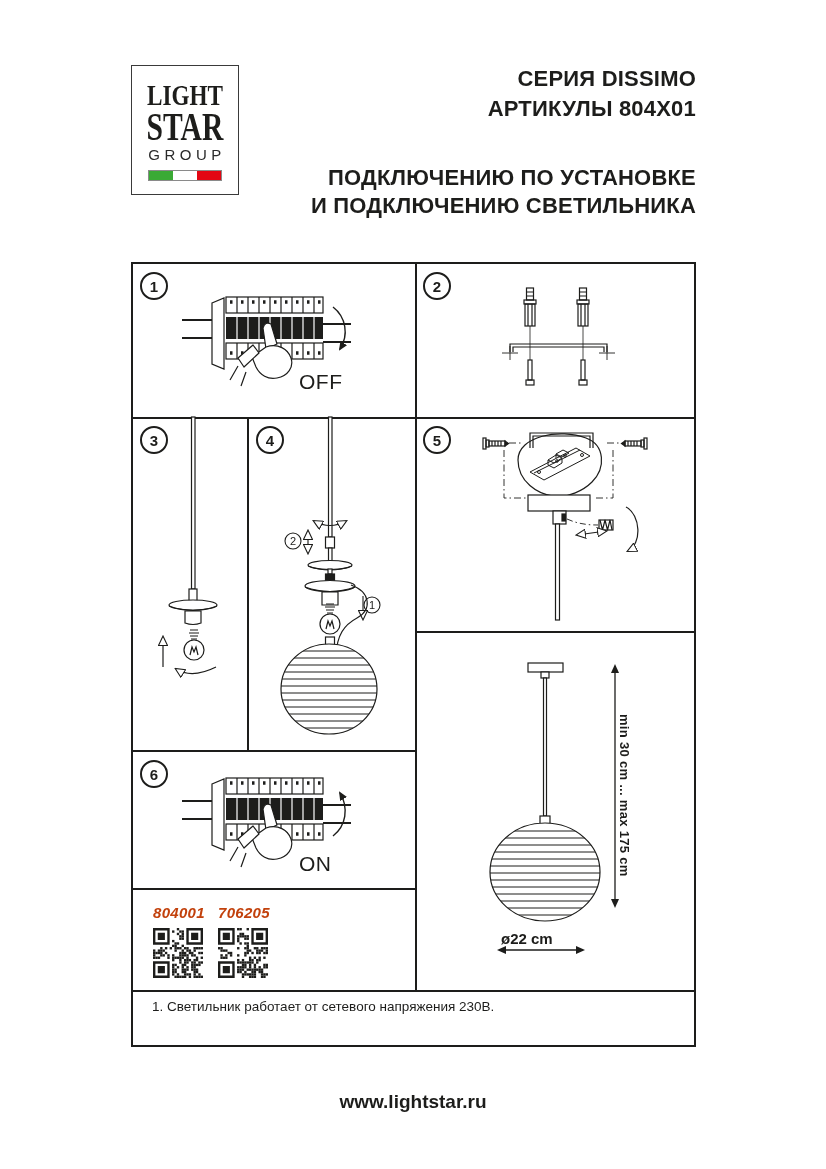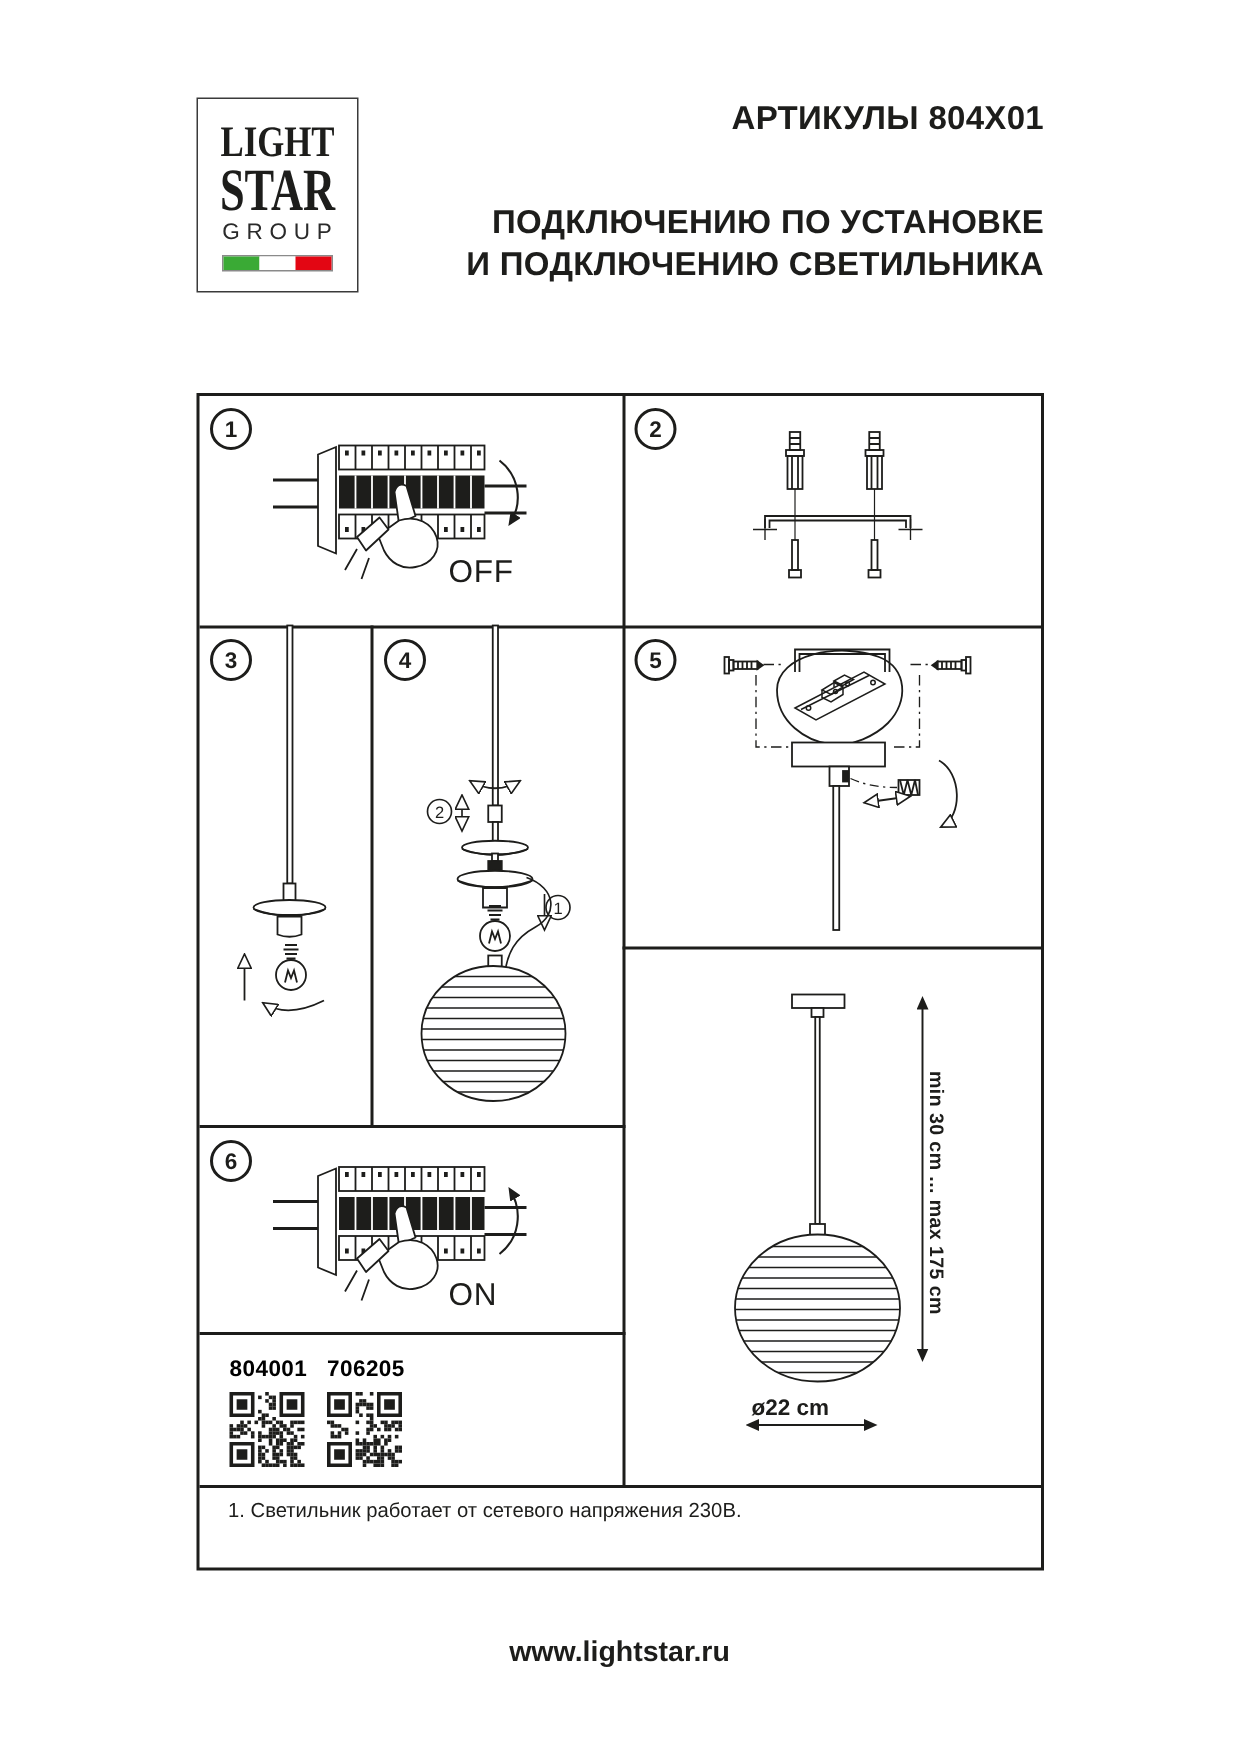--- a/index.html
+++ b/index.html
@@ -26,21 +26,21 @@
   .title-main .title-line{line-height:28px;}
 
   
   .grid{left:131px;top:262px;width:565px;height:785px;border:2px solid #1d1d1b;box-sizing:border-box;}
   .gline{position:absolute;background:#1d1d1b;}
 
   .circle-step{width:28px;height:28px;border:2px solid #1d1d1b;border-radius:50%;box-sizing:border-box;
                display:flex;align-items:center;justify-content:center;font-size:15px;font-weight:600;}
 
   .switch-label{font-size:21px;letter-spacing:0.5px;}
-  .article-label{font-size:15px;font-weight:bold;letter-spacing:0.3px;color:#000000;}
+  .article-label{font-size:15px;font-weight:bold;letter-spacing:0.3px;color:#c2410c;font-style:italic;}
   .dim-diameter{font-size:15px;font-weight:bold;}
   .dim-vertical{writing-mode:vertical-rl;font-size:13px;font-weight:bold;letter-spacing:0.3px;}
   .notes{left:152px;top:997px;font-size:13.5px;line-height:19px;}
   .footer{left:0;top:1091px;width:100%;text-align:center;font-size:19px;font-weight:bold;}
 </style>
 </head>
 <body>
 
 <div class="page">
 
@@ -96,20 +96,21 @@
     <div class="logo-star">STAR</div>
     <div class="logo-group">GROUP</div>
     <div class="logo-flag">
       <span style="background: rgb(58, 170, 53);"></span>
       <span style="background: rgb(255, 255, 255);"></span>
       <span style="background: rgb(227, 6, 19);"></span>
     </div>
   </div>
 
   <div class="abs title-block">
+    <div class="title-line">СЕРИЯ DISSIMO</div>
     <div class="title-line">АРТИКУЛЫ 804X01</div>
     <div class="title-main">
       <div class="title-line">ПОДКЛЮЧЕНИЮ ПО УСТАНОВКЕ</div>
       <div class="title-line">И ПОДКЛЮЧЕНИЮ СВЕТИЛЬНИКА</div>
     </div>
   </div>
 
   <div class="abs grid">
     <div class="gline" style="left:282px;top:0;width:2px;height:726px;"></div>
     <div class="gline" style="left:0;top:153px;width:561px;height:2px;"></div>

